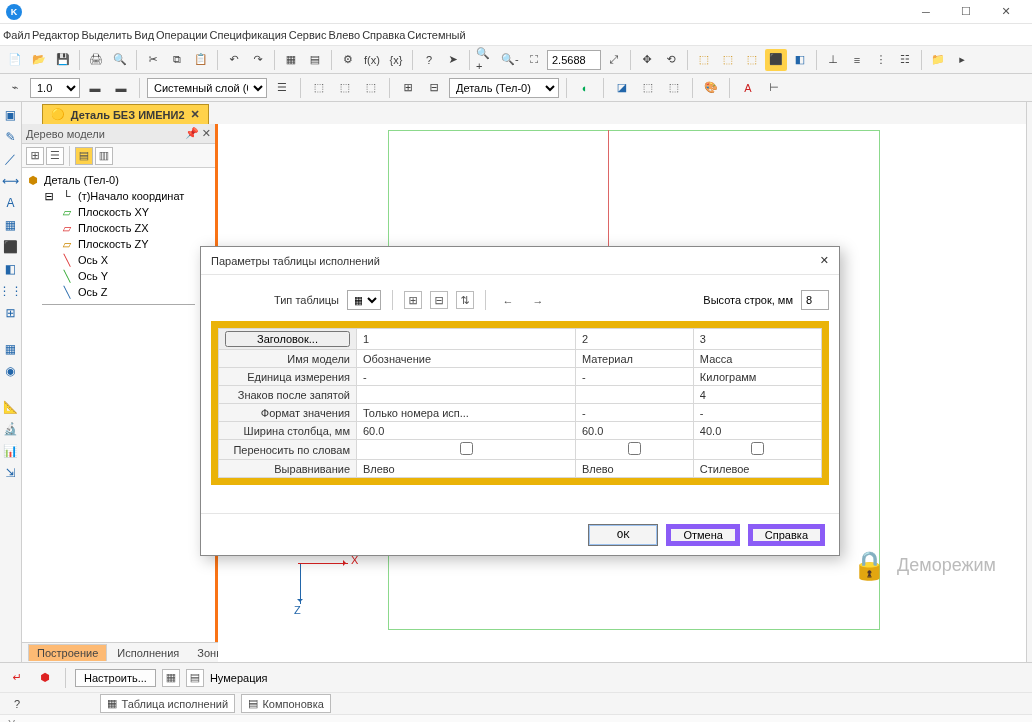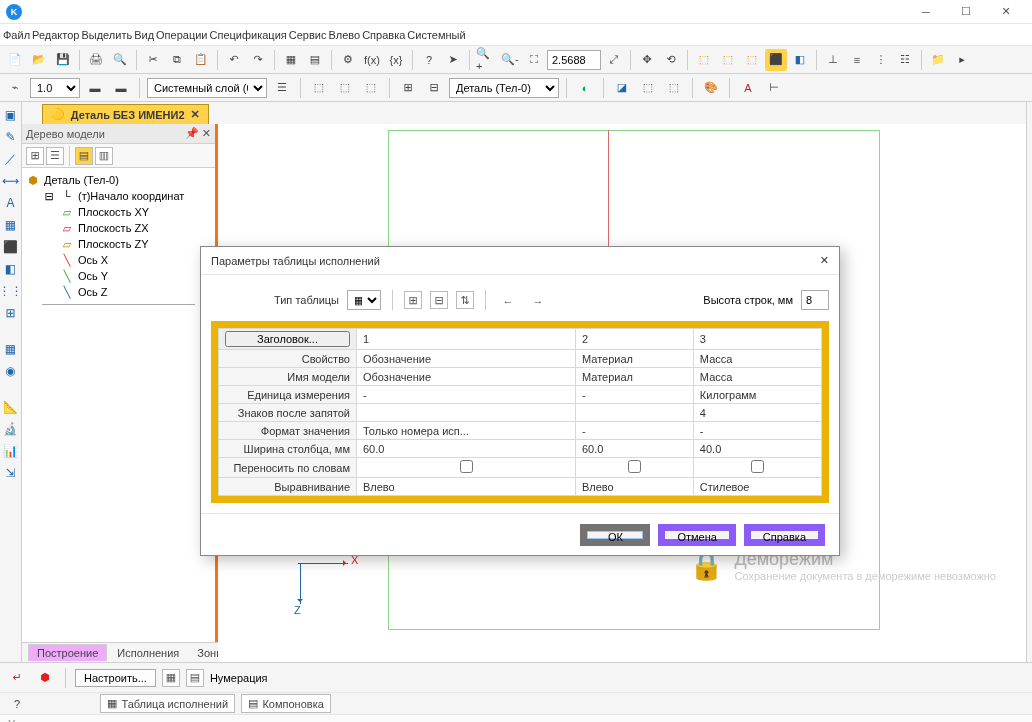--- a/index.html
+++ b/index.html
@@ -40,42 +40,42 @@
 .axisX .arrow { display:inline-block; width:50px; height:1px; background:#d22; position:relative;}
 .axisX .arrow:after{content:"";position:absolute;right:-1px;top:-3px;border:3px solid transparent;border-left-color:#d22;}
 .axisZ { position:absolute; left:78px; top:440px; color:#26a; }
 .axisZ .arrow{display:block;width:1px;height:40px;background:#26a;margin-left:4px;position:relative;}
 .axisZ .arrow:after{content:"";position:absolute;bottom:-1px;left:-3px;border:3px solid transparent;border-top-color:#26a;}
 .demotext { position:absolute; right:30px; bottom:80px; color:#bbb; display:flex;align-items:center;gap:10px;}
 .demotext .big{font-size:18px;}
 .demotext .small{font-size:11px;color:#ccc;}
 .bottomtabs { position:absolute; left:0; bottom:0; height:20px; background:#f5f5f5; border-top:1px solid #cfcfcf; display:flex;align-items:center;gap:2px;padding:0 6px;}
 .bottomtabs span{padding:2px 8px;color:#444;}
-.bottomtabs .active{background:#f0abfc;border:1px solid #cfcfcf;border-bottom:none;}
+.bottomtabs .active{background:#fdba74;border:1px solid #cfcfcf;border-bottom:none;}
 .rightbar{width:6px;background:#f5f5f5;border-left:1px solid #cfcfcf;}
 .btmtoolbar{height:30px;background:#f5f5f5;border-top:1px solid #cfcfcf;display:flex;align-items:center;padding:0 6px;gap:6px;}
 .btmtoolbar2{height:22px;background:#f5f5f5;border-top:1px solid #e5e5e5;display:flex;align-items:center;padding:0 6px;gap:6px;}
 .btmtoolbar .btn{border:1px solid #aaa;background:#fdfdfd;padding:2px 8px;}
 .bottab{display:flex;align-items:center;gap:4px;padding:2px 6px;border:1px solid #bbb;background:#fff;color:#444;}
 .status{height:18px;background:#fafafa;border-top:1px solid #e5e5e5;padding:0 8px;color:#888;display:flex;align-items:center;}
 
 .modal{position:absolute;left:200px;top:246px;width:640px;height:310px;background:#fff;border:1px solid #888;box-shadow:4px 4px 14px rgba(0,0,0,.25);display:flex;flex-direction:column;}
 .modal .mtitle{height:28px;display:flex;align-items:center;justify-content:space-between;padding:0 10px;border-bottom:1px solid #e5e5e5;color:#333;}
 .modal .mbody{flex:1;padding:14px 10px 6px 10px;}
 .modal .toprow{display:flex;align-items:center;gap:8px;margin-bottom:10px;}
 .modal .toprow .lbl{width:128px;text-align:right;color:#333;}
 .modal .grid{border:7px solid #eab308;}
 .modal table{width:100%;border-collapse:collapse;}
 .modal th,.modal td{border:1px solid #d8d8d8;padding:2px 6px;text-align:left;font-weight:normal;color:#333;height:18px;}
 .modal .rowlbl{width:138px;text-align:right;background:#f5f5f5;}
 .modal .hdrbtn{background:#eee;text-align:center;}
 .modal .chk{text-align:center;}
 .modal .mfoot{height:42px;display:flex;align-items:center;justify-content:flex-end;gap:8px;padding:0 14px;border-top:1px solid #e5e5e5;}
-.modal .mbtn{min-width:70px;height:22px;border:7px solid #8b5cf6;background:#f4f4f4;padding:0 12px;}
-.modal .mbtn.primary{border:7px solid #737373;box-shadow:inset 0 0 0 1px #9cc2f0;}
+.modal .mbtn{min-width:70px;height:22px;border:5px solid #8b5cf6;background:#f4f4f4;padding:0 12px;}
+.modal .mbtn.primary{border:1px solid #737373;box-shadow:inset 0 0 0 1px #9cc2f0;font-family:Liberation Mono, monospace;}
 select.tinput{padding:0 2px;}
 .ico{width:18px;height:18px;display:inline-flex;align-items:center;justify-content:center;border:1px solid #bbb;background:#fff;color:#555;}
 </style>
 </head>
 <body>
 
 <div class="titlebar">
   <div class="logo">K</div>
   <div class="spacer"></div>
   <div class="winbtn">─</div>
@@ -260,21 +260,20 @@
       </div>
       <div class="canvas">
         <div class="greenbox"></div>
         <div class="redline"></div>
         <div class="axisX"><span class="arrow"></span> <span>X</span></div>
         <div class="axisZ"><span class="arrow"></span><span style="margin-left:-2px">Z</span></div>
         <div class="demotext">
           <div style="font-size:28px;color:#ccc">🔒</div>
           <div>
             <div class="big">Деморежим</div>
-            <div class="small">Сохранение документа в деморежиме невозможно</div>
           </div>
         </div>
       </div>
     </div>
   </div>
   <div class="rightbar"></div>
 </div>
 
 <div class="btmtoolbar">
   <div class="tbtn" style="color:#d22">↵</div>
@@ -324,26 +323,20 @@
     <div class="grid">
       <table>
         <tbody>
             <tr>
           <th class="rowlbl hdrbtn"><button class="btn" style="width:100%">Заголовок...</button></th>
           <th>1</th>
           <th>2</th>
           <th>3</th>
         </tr>
         <tr>
-              <td class="rowlbl">Свойство</td>
-          <td>Обозначение</td>
-          <td>Материал</td>
-          <td>Масса</td>
-            </tr>
-        <tr>
               <td class="rowlbl">Имя модели</td>
           <td>Обозначение</td>
           <td>Материал</td>
           <td>Масса</td>
             </tr>
         <tr>
               <td class="rowlbl">Единица измерения</td>
           <td>-</td>
           <td>-</td>
           <td>Килограмм</td>

